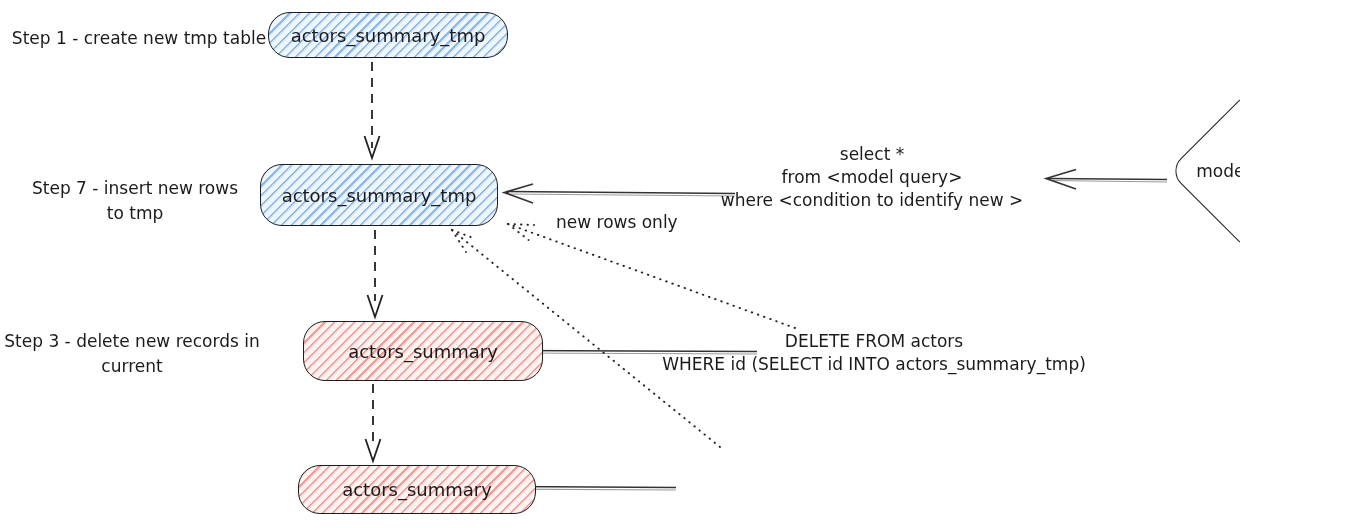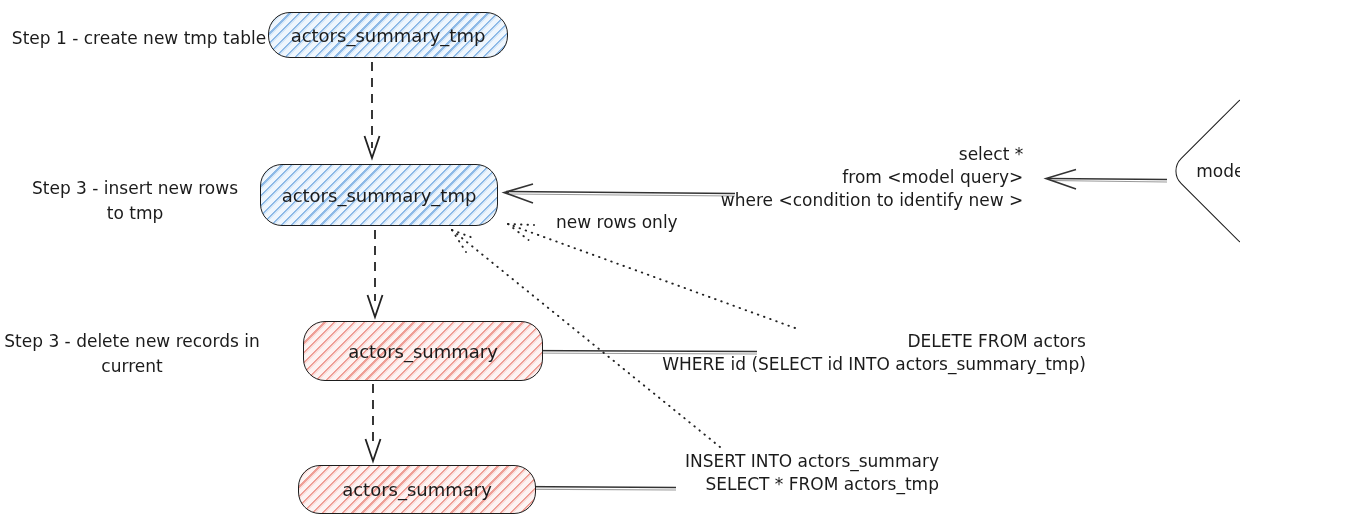--- a/index.html
+++ b/index.html
@@ -54,21 +54,21 @@
     border-radius:18px;
     transform:rotate(45deg);
   }
   .diamond-label{
     position:absolute;inset:0;
     display:flex;align-items:center;justify-content:center;
     font-size:17px;
   }
 
   .annot{
-    text-align:right;
+    text-align:center;
     font-size:17px;
     line-height:23px;
     transform:translateX(-50%);
   }
   .annot .line{display:block;}
   .small-label{font-size:17px;margin-top:14px;}
 </style>
 </head>
 <body>
 
@@ -125,21 +125,21 @@
       <path d="M720 447 L452 230"></path>
       <path d="M452 230 L466 252"></path>
       <path d="M452 230 L476 239"></path>
     </g>
   </svg>
 
   <div class="txt step-label" style="left:139px;top:26px;">
     <span class="line">Step 1 - create new tmp table</span>
   </div>
   <div class="txt step-label" style="left:135px;top:176px;">
-    <span class="line">Step 3 - insert new rows</span>
+    <span class="line">Step 7 - insert new rows</span>
     <span class="line">to tmp</span>
   </div>
   <div class="txt step-label" style="left:132px;top:329px;">
     <span class="line">Step 3 - delete new records in</span>
     <span class="line">current</span>
   </div>
 
   <div class="node node-blue" style="left:268px;top:12px;width:240px;height:46px;">
     <span>actors_summary_tmp</span>
   </div>
@@ -164,18 +164,14 @@
     <span class="line">where &lt;condition to identify new &gt;</span>
   </div>
 
   <div class="txt small-label" style="left:556px;top:198px;">new rows only</div>
 
   <div class="txt annot" style="left:874px;top:330px;">
     <span class="line">DELETE FROM actors</span>
     <span class="line">WHERE id (SELECT id INTO actors_summary_tmp)</span>
   </div>
 
-  <div class="txt annot" style="left:812px;top:450px;">
-    <span class="line">INSERT INTO actors_summary</span>
-    <span class="line">SELECT * FROM actors_tmp</span>
-  </div>
 
 </div>
 
 </body></html>

